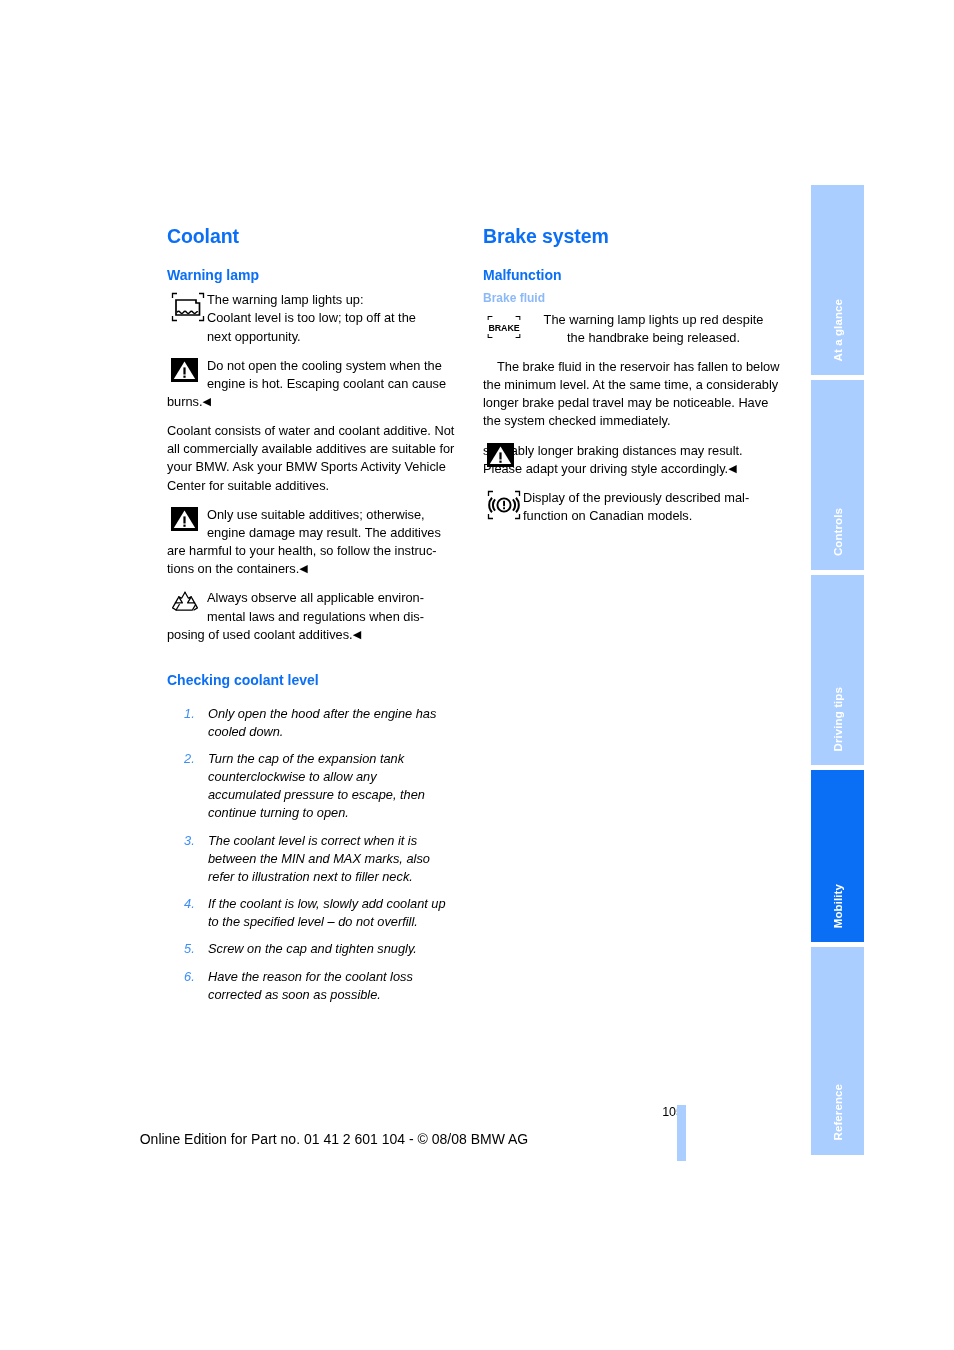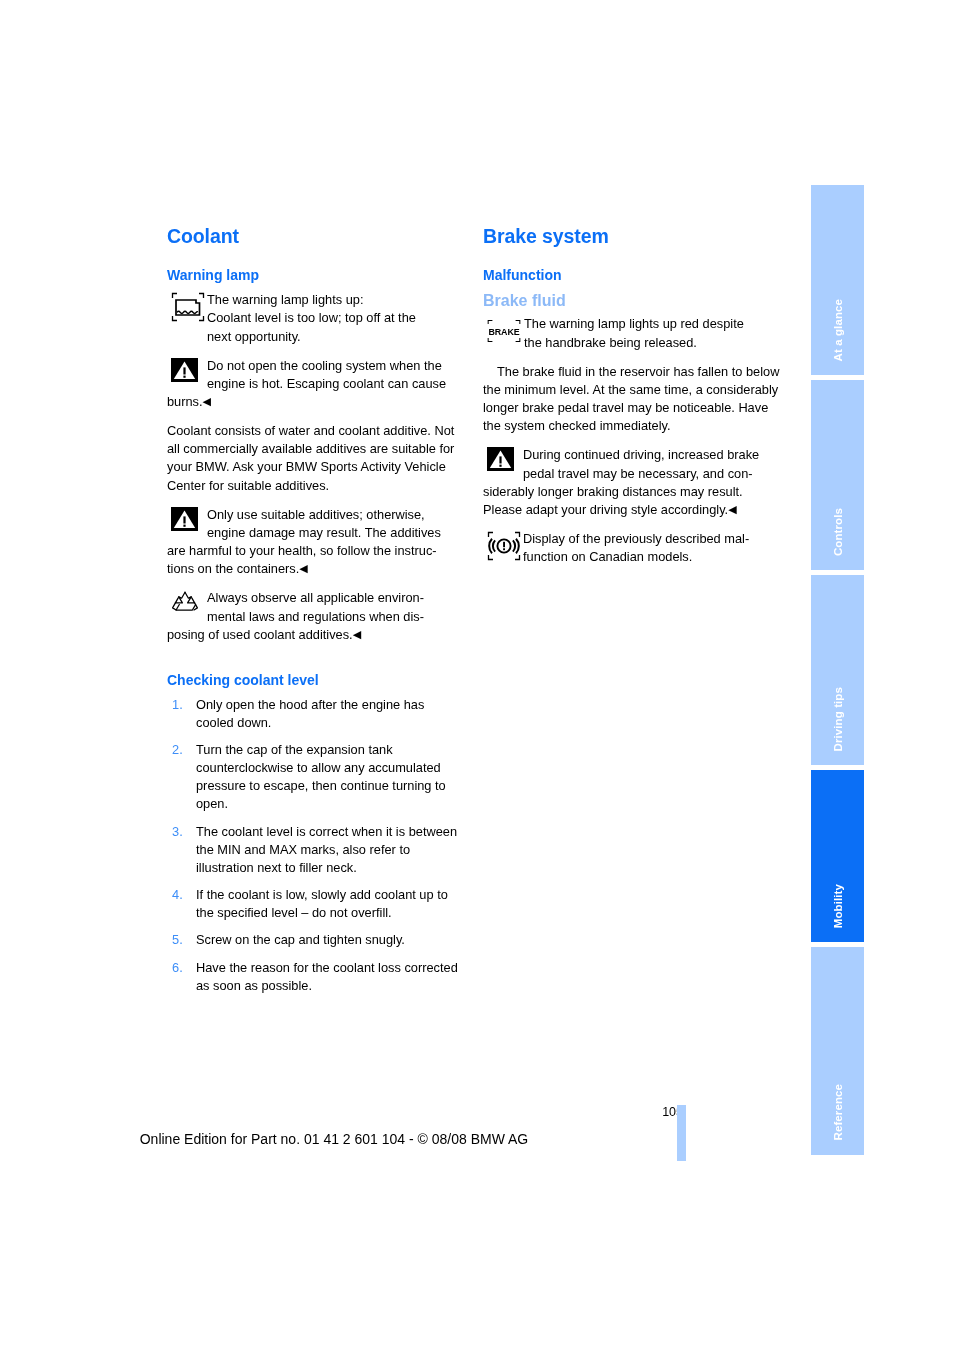--- a/index.html
+++ b/index.html
@@ -78,21 +78,21 @@
     letter-spacing: -0.1px;
   }
   h2.sub-head {
     font-size: 14px;
     font-weight: bold;
     color: #0b6ff6;
     margin: 0 0 7px 0;
     line-height: 1.2;
   }
   h3.sub-sub-head {
-    font-size: 16px;
+    font-size: 12px;
     font-weight: bold;
     color: #8cb9f7;
     margin: 2px 0 5px 0;
     line-height: 1.2;
   }
   p.body-text {
     margin: 0 0 11px 0;
   }
 
   
@@ -114,23 +114,24 @@
   }
 
   
   .icon-lamp   { width: 34px; height: 30px; }
   .icon-warn   { width: 27px; height: 24px; }
   .icon-recyc  { width: 28px; height: 24px; }
 
   
   ol.steps {
     list-style: none;
-    margin: 4px;
+    margin: 16px;
     padding: 0;
     counter-reset: step;
+    font-style: italic;
   }
   ol.steps li {
     position: relative;
     padding-left: 25px;
     margin-bottom: 9px;
     counter-increment: step;
   }
   ol.steps li::before {
     content: counter(step) ".";
     position: absolute;
@@ -296,41 +297,37 @@
         <svg class="icon-lamp" viewBox="0 0 44 30" xmlns="http://www.w3.org/2000/svg">
           <g fill="none" stroke="#000" stroke-width="1.3">
             <path d="M1.5 6 L1.5 1.5 L7 1.5"></path>
             <path d="M37 1.5 L42.5 1.5 L42.5 6"></path>
             <path d="M1.5 24 L1.5 28.5 L7 28.5"></path>
             <path d="M37 28.5 L42.5 28.5 L42.5 24"></path>
           </g>
           <text x="22" y="19.6" text-anchor="middle" font-family="'Liberation Sans', sans-serif" font-size="11.5" font-weight="bold" fill="#000" letter-spacing="-0.1">BRAKE</text>
         </svg>
       </span>
-      <div class="lamp-lines" style="margin-left:41px;">
+      <div class="lamp-lines" style="margin-left:41px;text-align:center;">
         <div>The warning lamp lights up red despite</div>
         <div>the handbrake being released.</div>
       </div>
     </div>
 
     <p class="body-text" style="text-indent:14px;">The brake fluid in the reservoir has fallen to below the minimum level. At the same time, a considerably longer brake pedal travel may be noticeable. Have the system checked immediately.</p>
 
     <div class="icon-block">
       <span class="ic">
         <svg class="icon-warn" viewBox="0 0 27 24" xmlns="http://www.w3.org/2000/svg">
           <rect x="0" y="0" width="27" height="24" fill="#000"></rect>
           <path d="M13.5 3.4 L24.2 21 L2.8 21 Z" fill="#fff"></path>
           <rect x="12.4" y="9.4" width="2.2" height="7.1" fill="#000"></rect>
           <rect x="12.4" y="17.6" width="2.2" height="2.2" fill="#000"></rect>
         </svg>
       </span>
-      <div class="hang">
-        <div>During continued driving, increased brake</div>
-        <div>pedal travel may be necessary, and con-</div>
-      </div>
       <div>
         <div>siderably longer braking distances may result.</div>
         <div>
           <span>Please adapt your driving style accordingly.</span><span class="end-mark">◀</span>
         </div>
       </div>
     </div>
 
     <div class="icon-block">
       <span class="ic">

